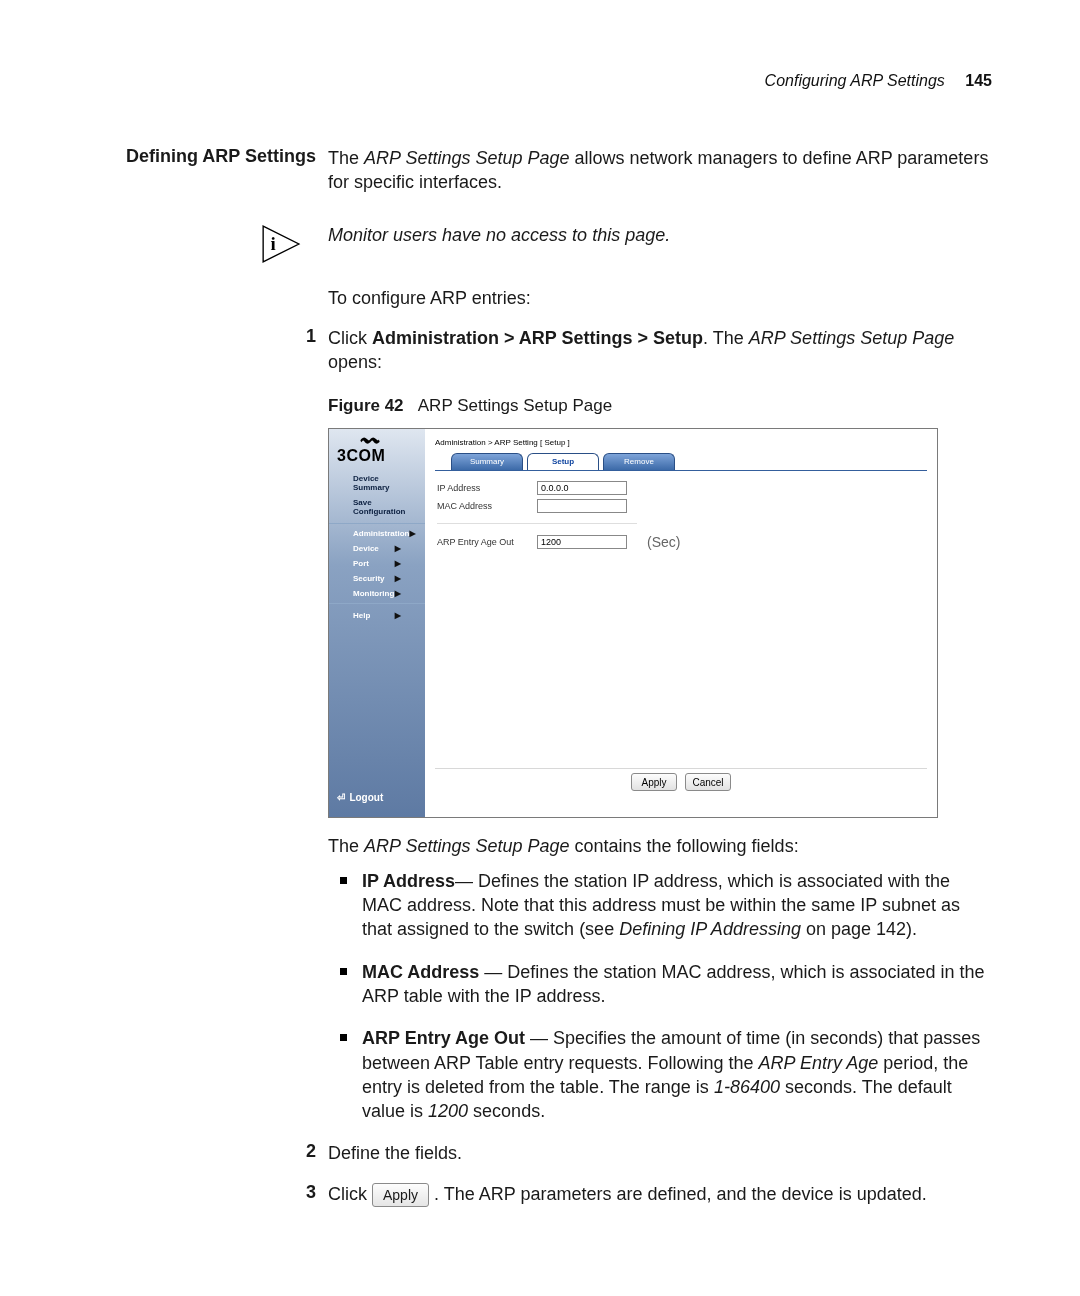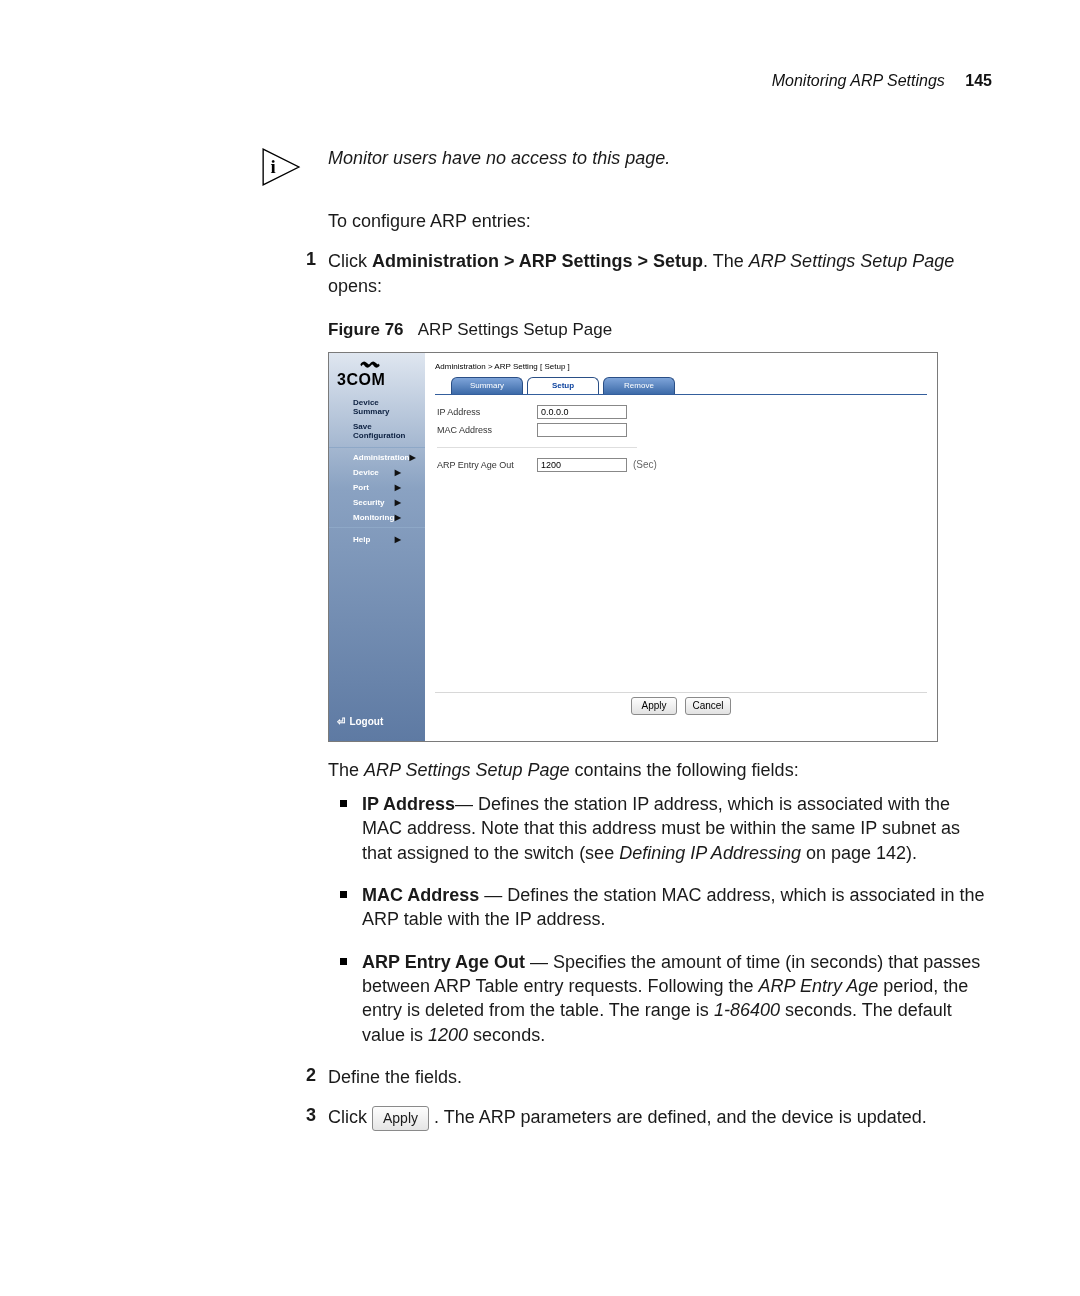--- a/index.html
+++ b/index.html
@@ -227,23 +227,23 @@
   }
   .ui-input {
     width: 90px;
     height: 14px;
     border: 1px solid #888;
     font-size: 9px;
     padding: 0 3px;
     box-sizing: border-box;
   }
   .ui-sec {
-    font-size: 10px;
+    font-size: 14px;
     color: #666;
-    margin-left: 6px;
+    margin-left: 20px;
   }
   .ui-hr {
     border: none;
     border-top: 1px solid #dedede;
     margin: 10px 0;
     width: 200px;
   }
   .ui-btnbar {
     position: absolute;
     bottom: 26px;
@@ -309,24 +309,30 @@
     padding: 2px 10px;
     vertical-align: middle;
   }
 </style>
 </head>
 <body>
 
 <div class="page">
 
   <div class="header-line">
-    <span class="hit">Monitoring ARP Settings</span>
+    <span class="hit">Configuring ARP Settings</span>
     <span class="pnum">145</span>
   </div>
 
+  <div class="row">
+    <div class="left-col setting-title">Defining ARP Settings</div>
+    <div class="right-col body-text">
+      <span>The </span><span class="italic">ARP Settings Setup Page</span><span> allows network managers to define ARP parameters for specific interfaces.</span>
+    </div>
+  </div>
 
   <div class="note-row">
     <div class="note-icon">
       <svg class="triangle" viewBox="0 0 40 40">
         <polygon points="3,3 37,20 3,37" fill="none" stroke="#000" stroke-width="1.3"></polygon>
         <text x="10" y="26" font-size="18" font-family="Georgia, serif" font-weight="bold">i</text>
       </svg>
     </div>
     <div class="right-col body-text italic">Monitor users have no access to this page.</div>
   </div>
@@ -337,21 +343,21 @@
   </div>
 
   <div class="step-row">
     <div class="step-num">1</div>
     <div class="step-body">
       <span>Click </span><b>Administration &gt; ARP Settings &gt; Setup</b><span>. The </span><span class="italic">ARP Settings Setup Page</span><span> opens:</span>
     </div>
   </div>
 
   <div class="figure-caption">
-    <b>Figure 76</b>&nbsp;&nbsp;&nbsp;<span>ARP Settings Setup Page</span>
+    <b>Figure 42</b>&nbsp;&nbsp;&nbsp;<span>ARP Settings Setup Page</span>
   </div>
 
   <div class="ui-wrap">
     <div class="ui-sidebar">
       <div class="ui-logo">
         <span class="squig">〰</span>
         <span>3COM</span>
       </div>
       <div class="ui-side-item" style="color:#0c2040;">
           <span>Device Summary</span>

